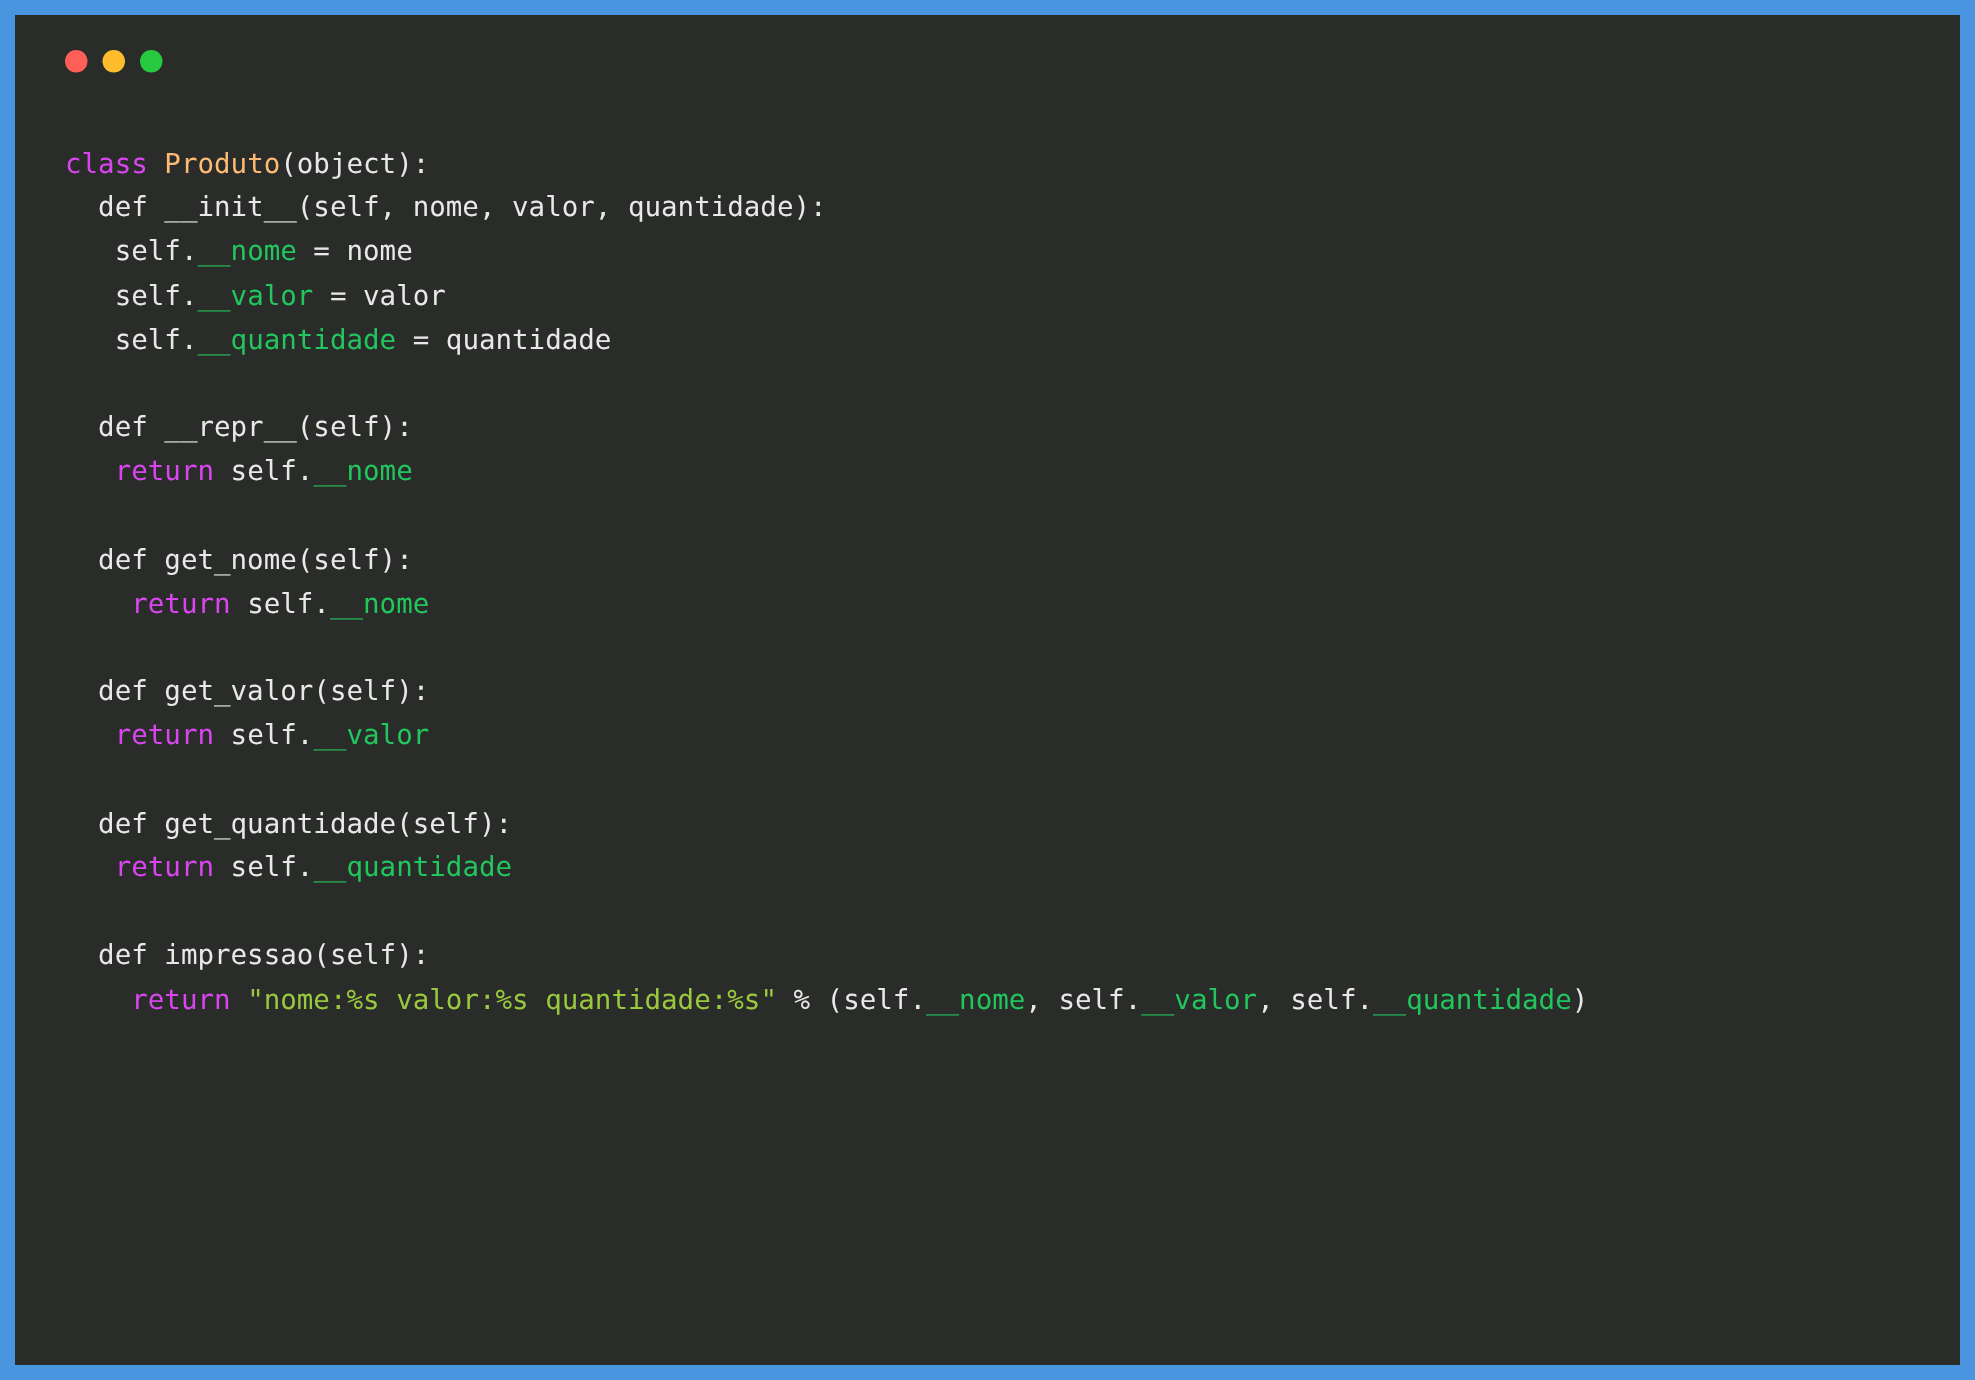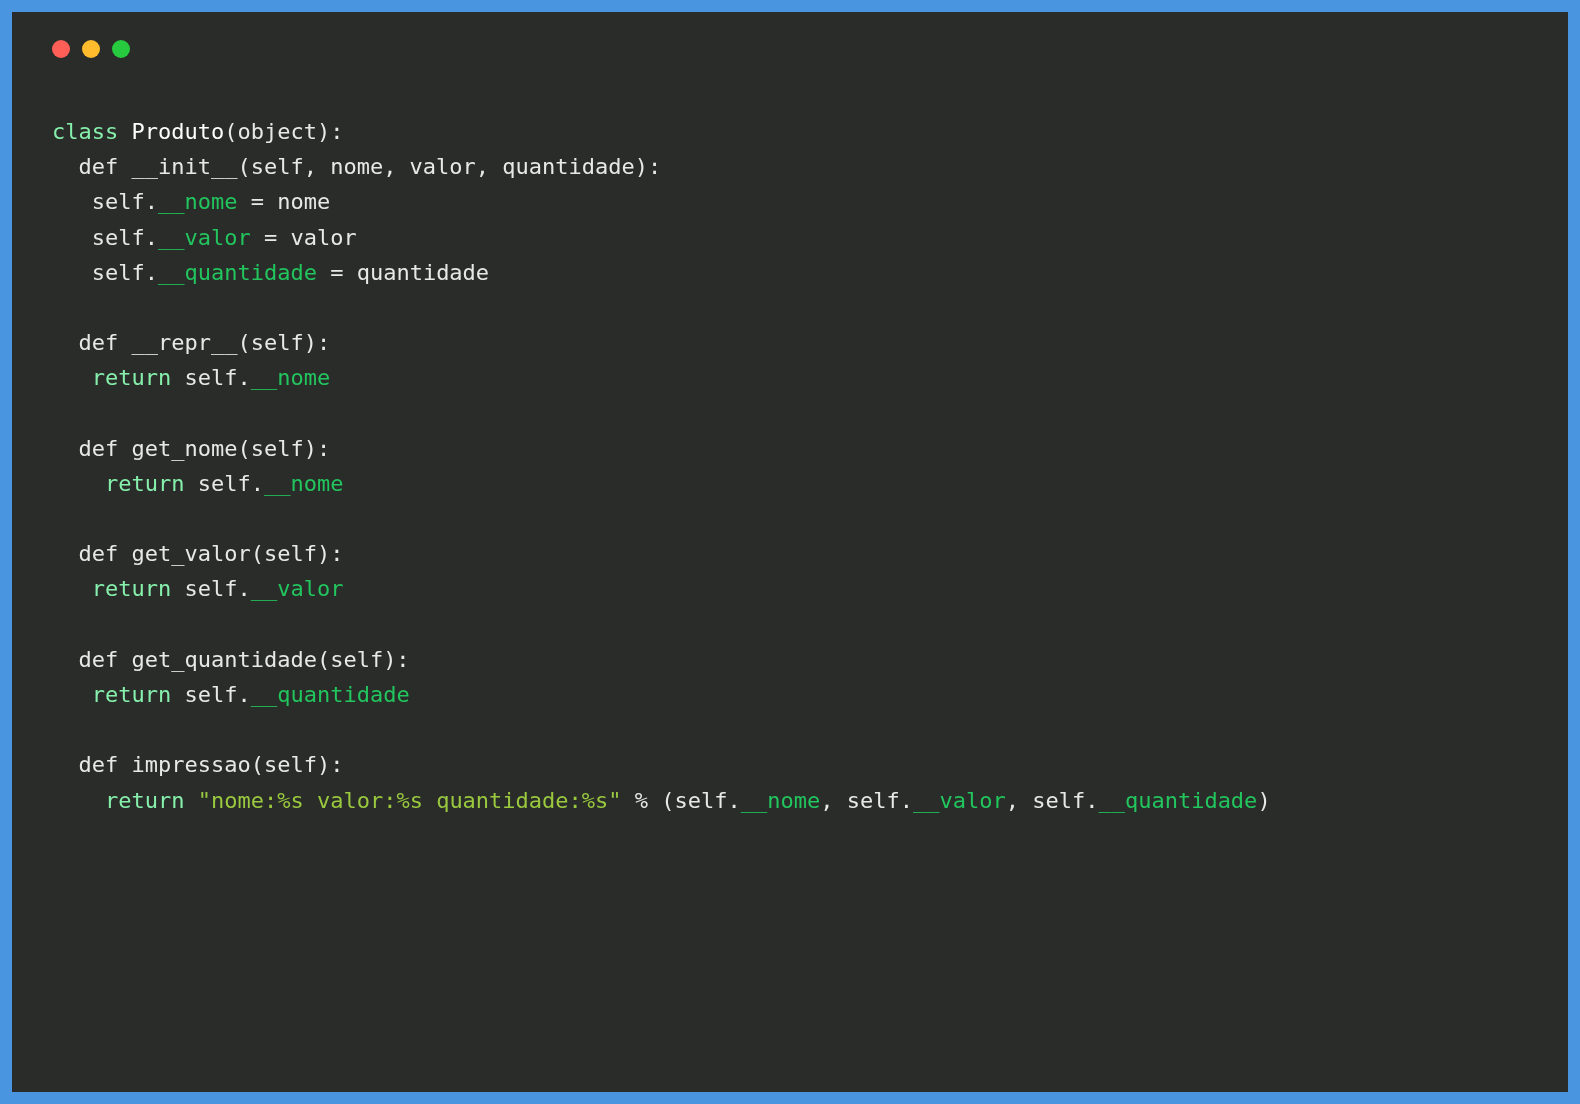--- a/index.html
+++ b/index.html
@@ -33,22 +33,22 @@
     }
     .dot-red { background: #ff5f56; }
     .dot-yellow { background: #ffbd2e; }
     .dot-green { background: #27c93f; }
     .code {
       font-size: 22px;
       line-height: 1.6;
       white-space: pre;
       color: #e8e8e8;
     }
-    .kw { color: #86efac; }
-    .classname { color: #ffffff; }
+    .kw { color: #d946ef; }
+    .classname { color: #fdba74; }
     .attr { color: #22c55e; }
     .str { color: #9ac93f; }
   </style>
 </head>
 <body>
 
 <div class="window">
   <div class="titlebar">
     <div class="dot dot-red"></div>
     <div class="dot dot-yellow"></div>

